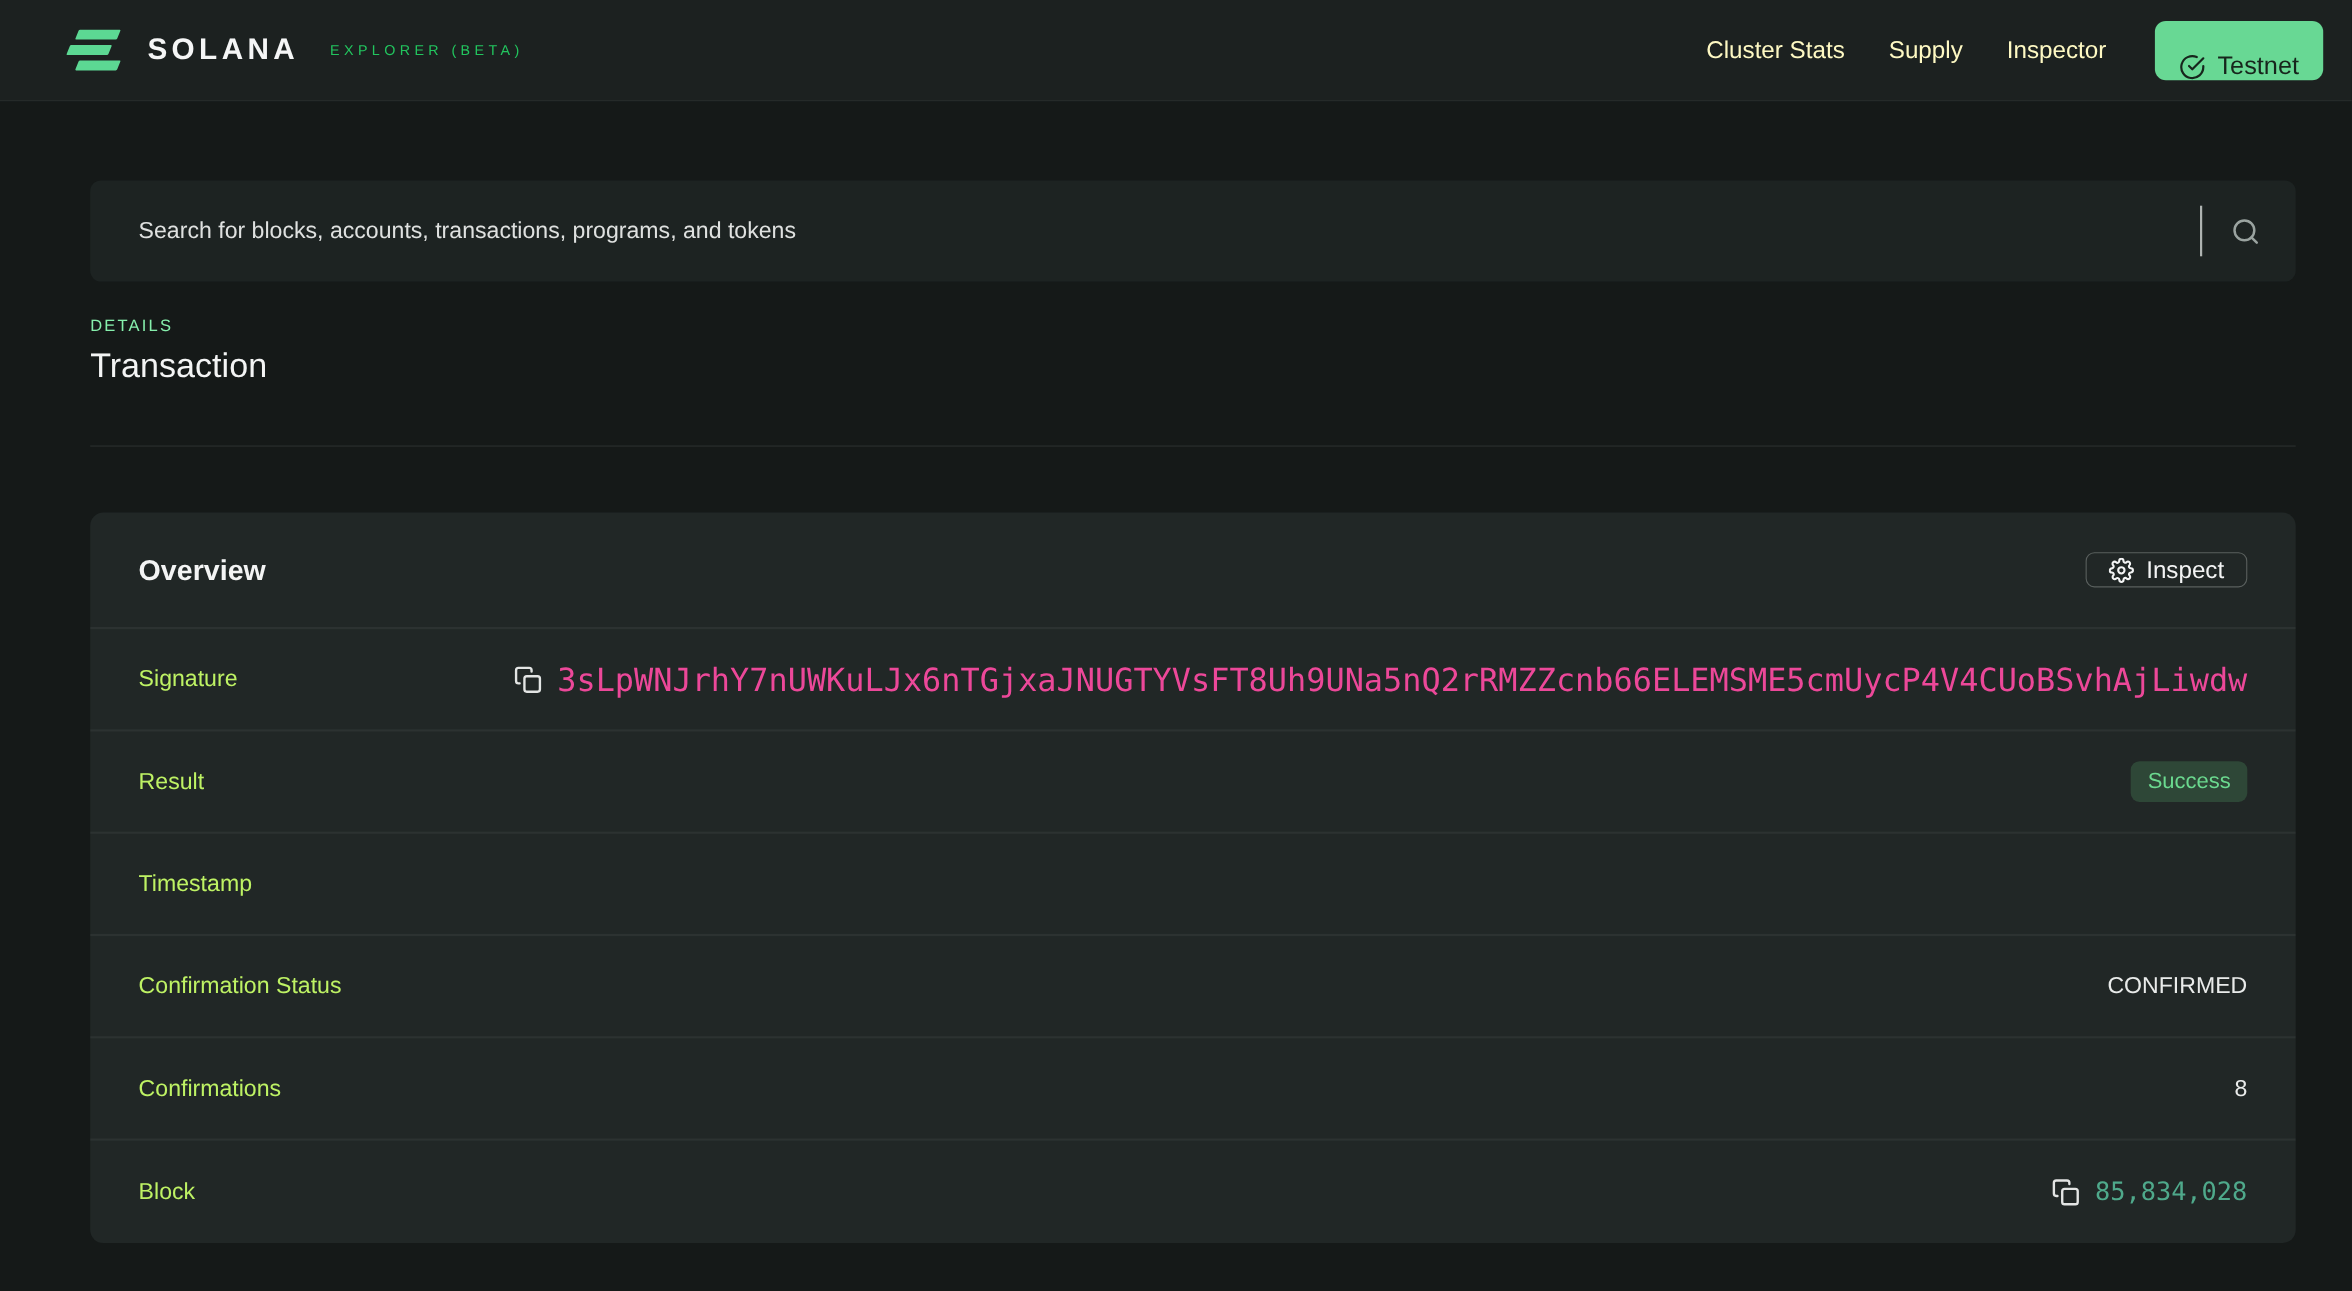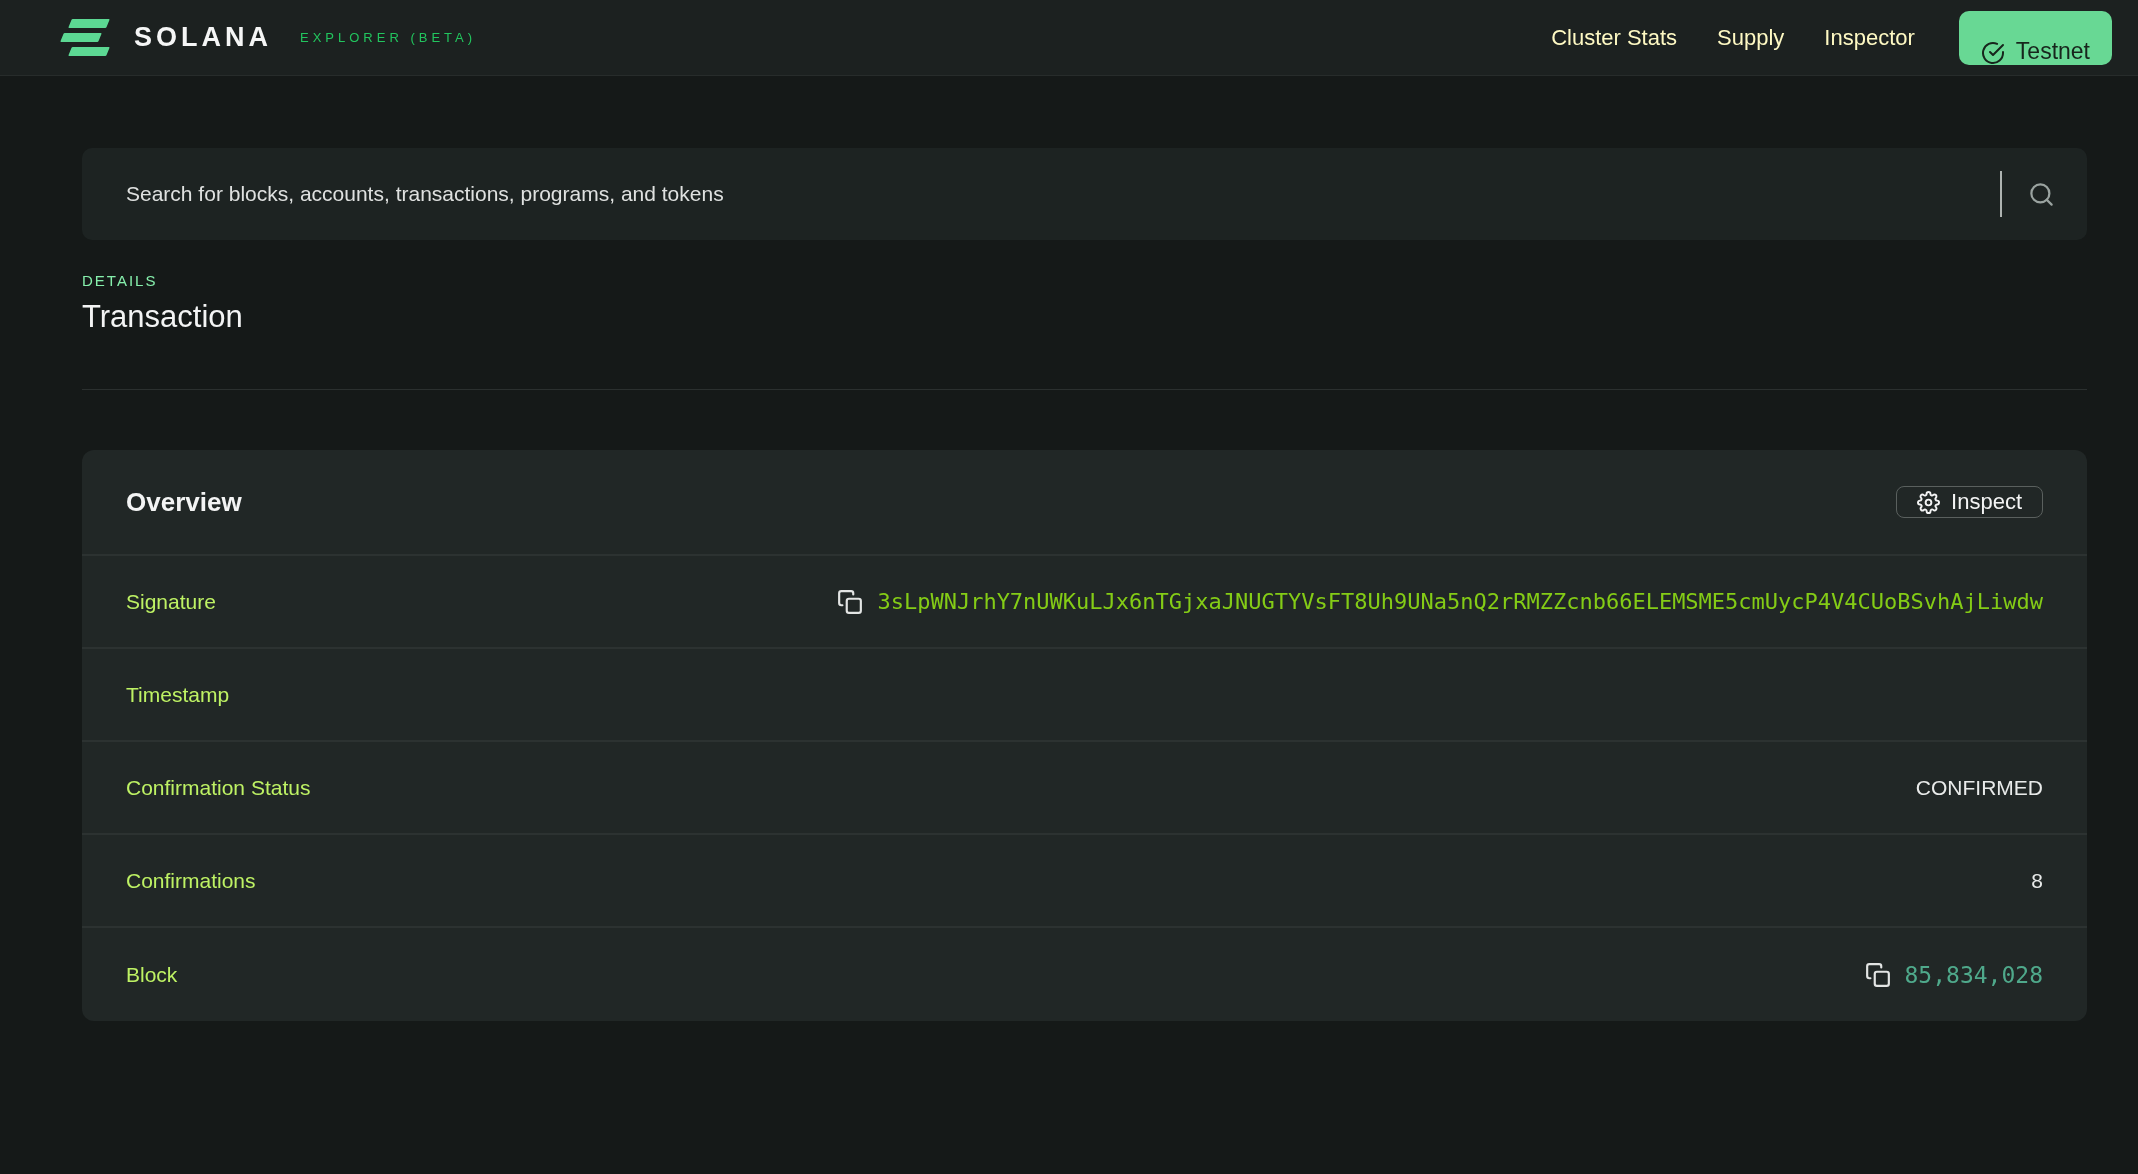--- a/index.html
+++ b/index.html
@@ -7,21 +7,21 @@
   body {
     background:#151918;
     font-family:"Liberation Sans", sans-serif;
     color:#e9ebea;
     overflow:hidden;
   }
   .mono { font-family:"DejaVu Sans Mono", monospace; }
 
   
   .navbar {
-    height:76px; background:#1c2120;
+    height:92px; background:#1c2120;
     border-bottom:1px solid #272c2b;
     display:flex; align-items:center;
     padding:0 26px 0 62px;
   }
   .brand { display:flex; align-items:center; gap:22px; }
   .logo-mark { display:flex; flex-direction:column; gap:5px; padding-right:4px; }
   .logo-bar { width:38px; height:9px; background:#5cd893; transform:skewX(-22deg); border-radius:1px; }
   .logo-bar.b1, .logo-bar.b3 { margin-left:8px; }
   .logo-bar.b2 { margin-left:0; }
   .brand-name { font-size:27px; font-weight:bold; letter-spacing:4px; color:#f5f6f6; }
@@ -83,21 +83,21 @@
   .inspect-btn svg { display:block; }
 
   .row {
     height:93px; padding:0 44px;
     display:flex; align-items:center; justify-content:space-between;
     border-bottom:2px solid #2c3231;
   }
   .row:last-child { border-bottom:none; }
   .row-label { font-size:21px; color:#bef264; }
   .row-value { display:flex; align-items:center; gap:14px; }
-  .value-mono { font-size:22px; color:#84cc16; }
+  .value-mono { font-size:29px; color:#ec4899; }
   .value-text { font-size:21px; color:#e9ebea; }
   .value-green { font-size:23px; color:#4fa98b; }
   .copy-icon { color:#e3e5e4; display:flex; cursor:pointer; }
   .badge-success {
     font-size:20px; color:#6bd98f;
     background:#2e4737; border-radius:8px;
     padding:7px 15px; cursor:default;
   }
 </style>
 </head>
@@ -166,20 +166,26 @@
         <span class="copy-icon">
           <svg width="26" height="26" viewBox="0 0 24 24" fill="none" stroke="currentColor" stroke-width="2" stroke-linecap="round" stroke-linejoin="round">
             <rect x="9" y="9" width="13" height="13" rx="2" ry="2"></rect>
             <path d="M5 15H4a2 2 0 0 1-2-2V4a2 2 0 0 1 2-2h9a2 2 0 0 1 2 2v1"></path>
           </svg>
         </span>
         <span class="value-mono mono">3sLpWNJrhY7nUWKuLJx6nTGjxaJNUGTYVsFT8Uh9UNa5nQ2rRMZZcnb66ELEMSME5cmUycP4V4CUoBSvhAjLiwdw</span>
       </span>
     </div>
 
+    <div class="row">
+      <span class="row-label">Result</span>
+      <span class="row-value">
+        <span class="badge-success">Success</span>
+      </span>
+    </div>
 
     <div class="row">
       <span class="row-label">Timestamp</span>
     </div>
 
     <div class="row">
       <span class="row-label">Confirmation Status</span>
       <span class="row-value">
         <span class="value-text">CONFIRMED</span>
       </span>

